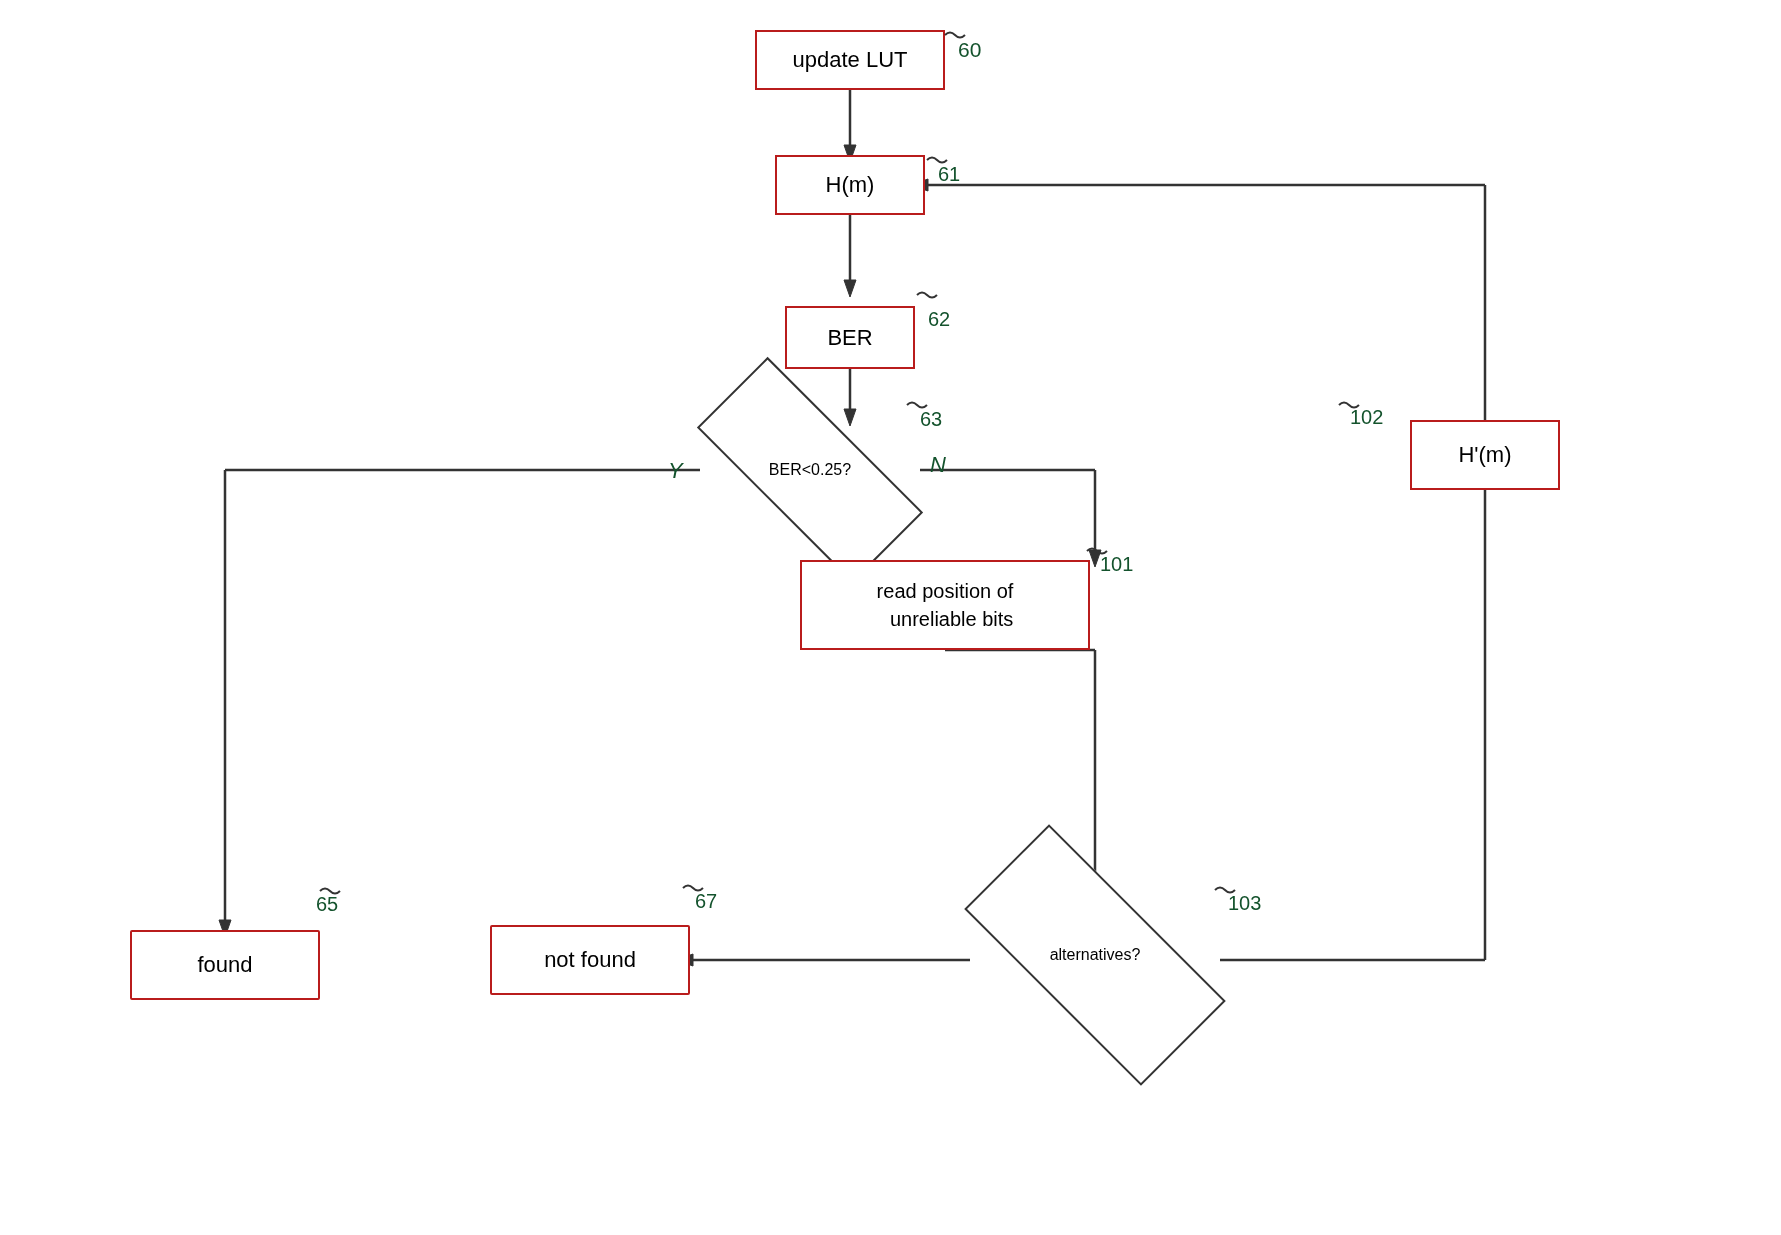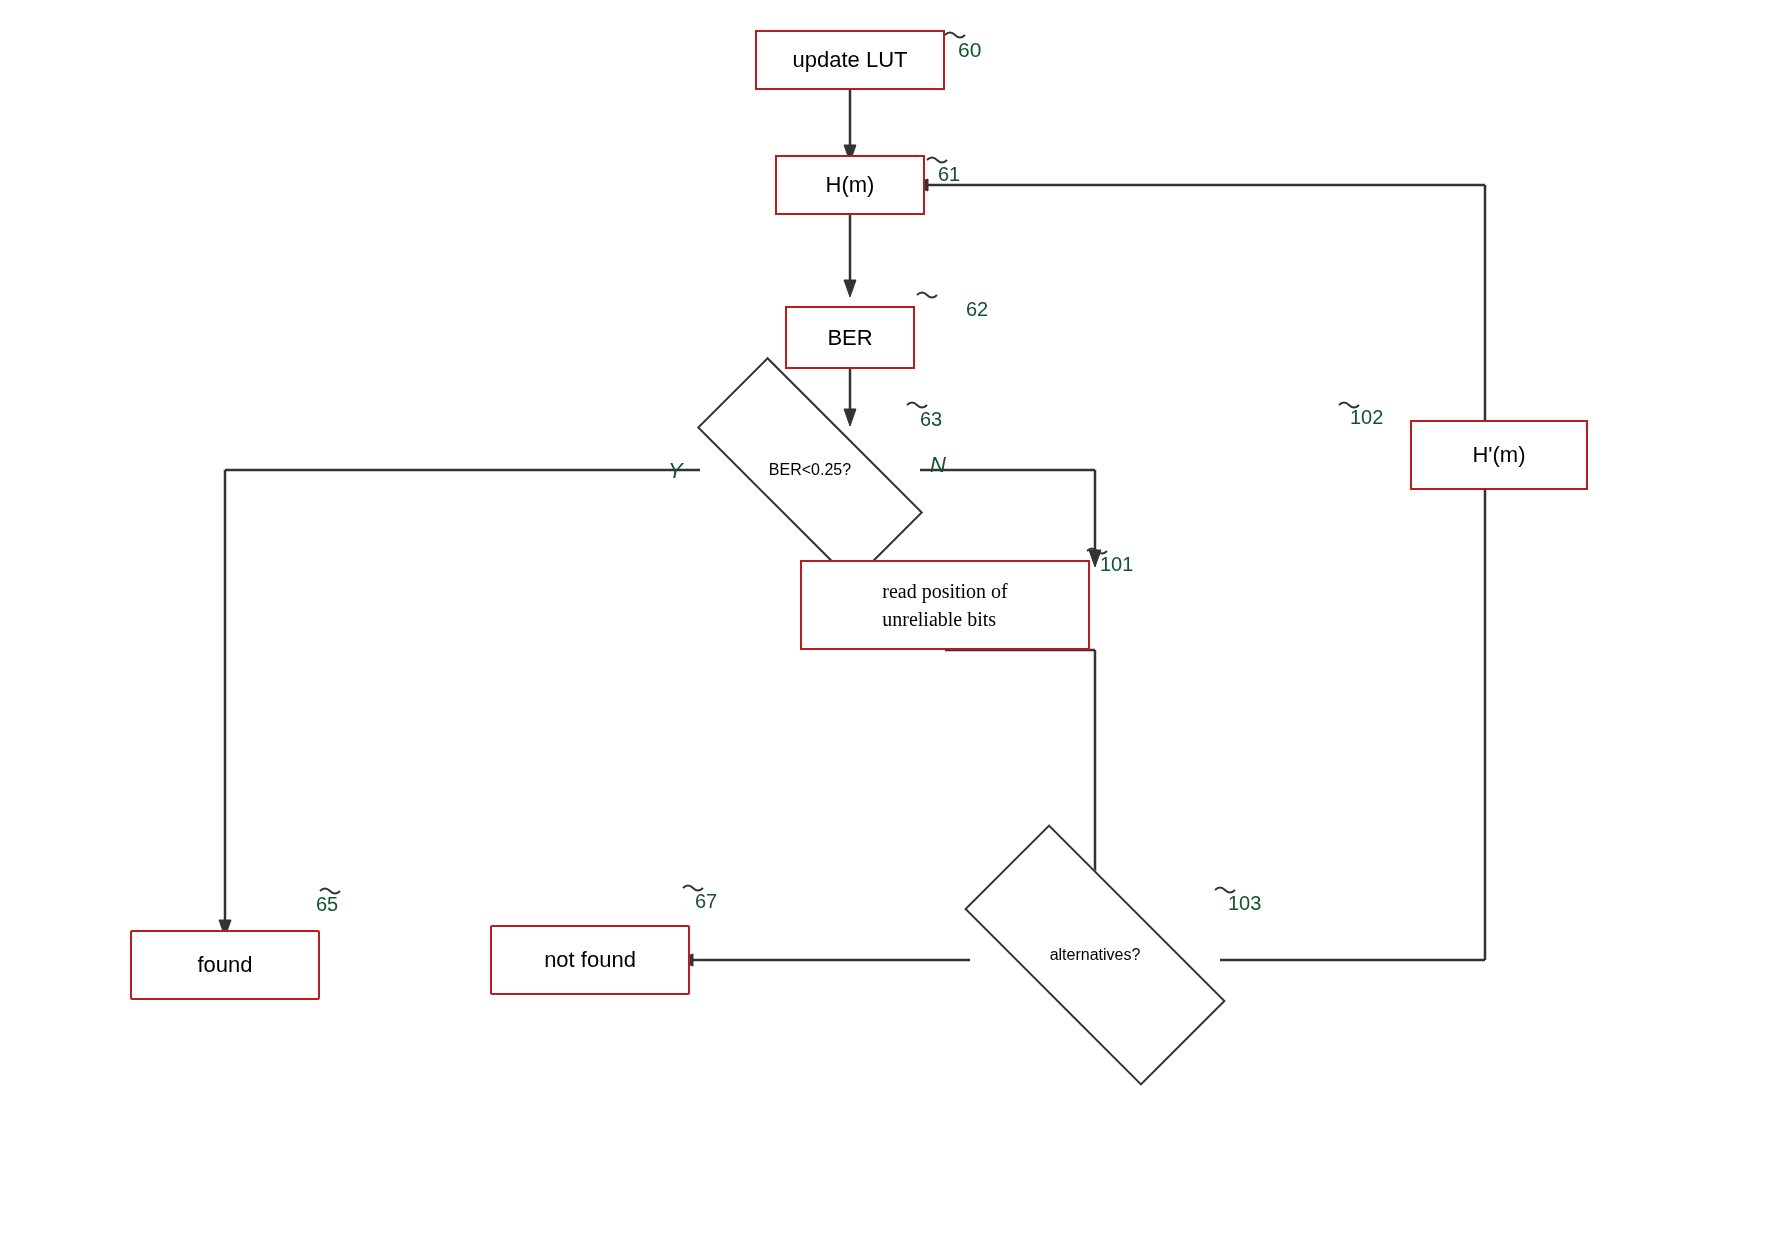--- a/index.html
+++ b/index.html
@@ -128,21 +128,21 @@
 
   <span class="label" style="left:938px; top:163px;">61</span>
   <svg style="position:absolute;left:922px;top:155px;width:30px;height:28px;" viewBox="0 0 30 28">
     <path d="M5,5 Q10,0 15,5 Q20,10 25,5" stroke="#333" stroke-width="2" fill="none"></path>
   </svg>
 
   <div class="box" style="left:785px; top:306px; width:130px; height:63px;">
     <span>BER</span>
   </div>
 
-  <span class="label" style="left:928px; top:298px;margin-left:38px;">62</span>
+  <span class="label" style="left:928px; top:308px;">62</span>
   <svg style="position:absolute;left:912px;top:290px;width:30px;height:28px;" viewBox="0 0 30 28">
     <path d="M5,5 Q10,0 15,5 Q20,10 25,5" stroke="#333" stroke-width="2" fill="none"></path>
   </svg>
 
   <div class="diamond" style="left:700px; top:420px; width:220px; height:100px;">
     <div class="diamond-inner"></div>
     <span class="diamond-text">BER&lt;0.25?</span>
   </div>
 
   <span class="label" style="left:920px; top:408px;">63</span>
@@ -166,30 +166,30 @@
   <div class="box rounded-rect" style="left:490px; top:925px; width:200px; height:70px;">
     <span>not found</span>
   </div>
 
   <span class="label" style="left:695px; top:890px;">67</span>
   <svg style="position:absolute;left:678px;top:883px;width:30px;height:28px;" viewBox="0 0 30 28">
     <path d="M5,5 Q10,0 15,5 Q20,10 25,5" stroke="#333" stroke-width="2" fill="none"></path>
   </svg>
 
   <div class="box" style="left:800px; top:560px; width:290px; height:90px; font-size:20px; line-height:1.4;">
-    <span style="white-space:pre-line; text-align:left;font-family:Liberation Serif, serif;">read position of
+    <span style="white-space:pre-line; text-align:right;">read position of
 unreliable bits</span>
   </div>
 
   <span class="label" style="left:1100px; top:553px;">101</span>
   <svg style="position:absolute;left:1082px;top:546px;width:30px;height:28px;" viewBox="0 0 30 28">
     <path d="M5,5 Q10,0 15,5 Q20,10 25,5" stroke="#333" stroke-width="2" fill="none"></path>
   </svg>
 
-  <div class="box" style="left:1410px; top:420px; width:178px; height:70px;">
+  <div class="box" style="left:1410px; top:420px; width:150px; height:70px;">
     <span>H'(m)</span>
   </div>
 
   <span class="label" style="left:1350px; top:406px;">102</span>
   <svg style="position:absolute;left:1334px;top:400px;width:30px;height:28px;" viewBox="0 0 30 28">
     <path d="M5,5 Q10,0 15,5 Q20,10 25,5" stroke="#333" stroke-width="2" fill="none"></path>
   </svg>
 
   <div class="diamond" style="left:970px; top:895px; width:250px; height:120px;">
     <div class="diamond-inner"></div>

